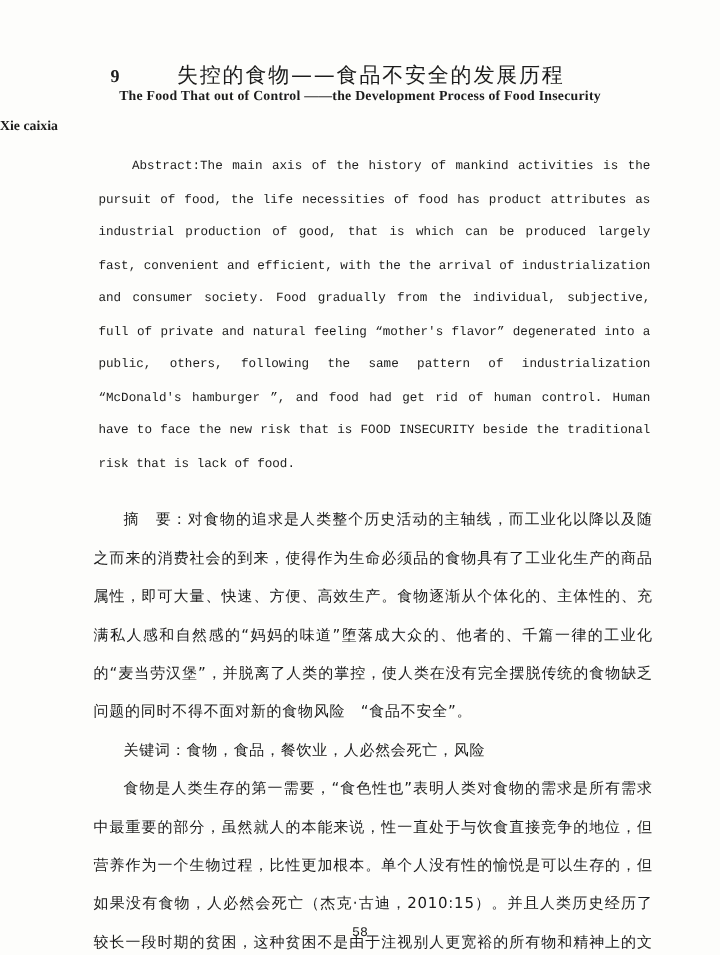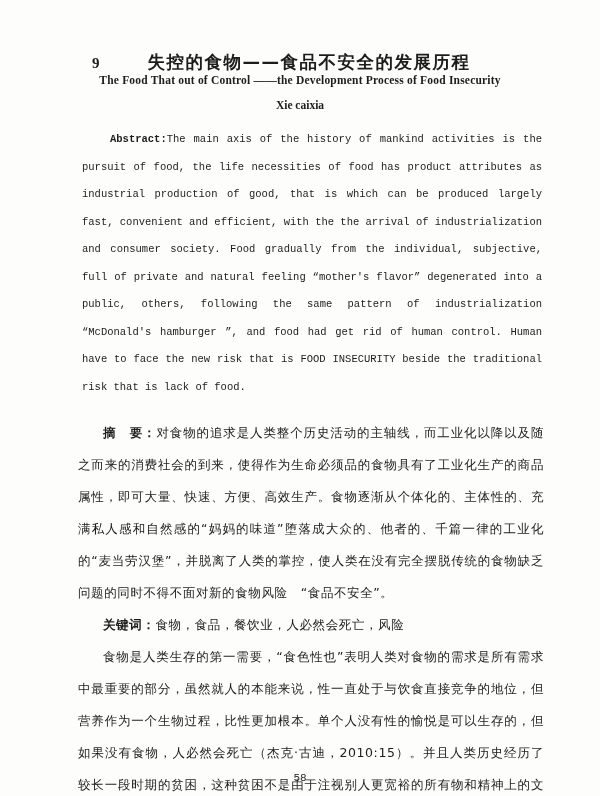--- a/index.html
+++ b/index.html
@@ -24,35 +24,35 @@
     display: flex;
     align-items: baseline;
   }
   .chapter-num {
     font-family: "Liberation Serif", serif;
     font-weight: bold;
     font-size: 15px;
     margin-right: 48px;
   }
   .title-zh {
-    font-weight: bold;
+    font-weight: normal;
     font-size: 17.5px;
     letter-spacing: 1.5px;
   }
   
   .title-en {
     text-align: center;
     font-family: "Liberation Serif", serif;
     font-weight: bold;
     font-size: 11.5px;
     letter-spacing: 0.2px;
   }
   .author {
     margin-top: 13px;
-    text-align: center;
+    text-align: left;
     font-family: "Liberation Serif", serif;
     font-weight: bold;
     font-size: 11.5px;
   }
   
   .abstract-en {
     margin: 15px 58px 0 82px;
     font-family: "Liberation Mono", "DejaVu Sans Mono", monospace;
     font-size: 10.5px;
     line-height: 27.5px;
@@ -60,21 +60,21 @@
     text-indent: 28px;
   }
   .keyword-en {
     margin: 0 58px 0 82px;
     font-family: "Liberation Mono", "DejaVu Sans Mono", monospace;
     font-size: 10.5px;
     line-height: 27.5px;
     text-indent: 28px;
   }
   .keyword-en .kw-text { white-space: pre-wrap; }
-  .b { font-weight: bold; }
+  .b { font-weight: normal; }
   
   .zh {
     margin: 0 56px 0 78px;
     font-size: 12.5px;
     line-height: 32px;
     letter-spacing: 0.6px;
     text-align: justify;
     text-justify: inter-character;
     text-indent: 2em;
   }

